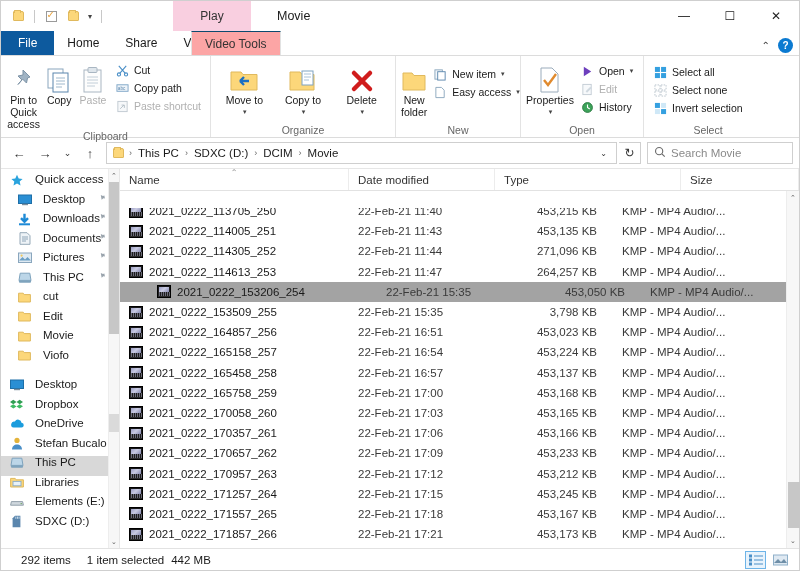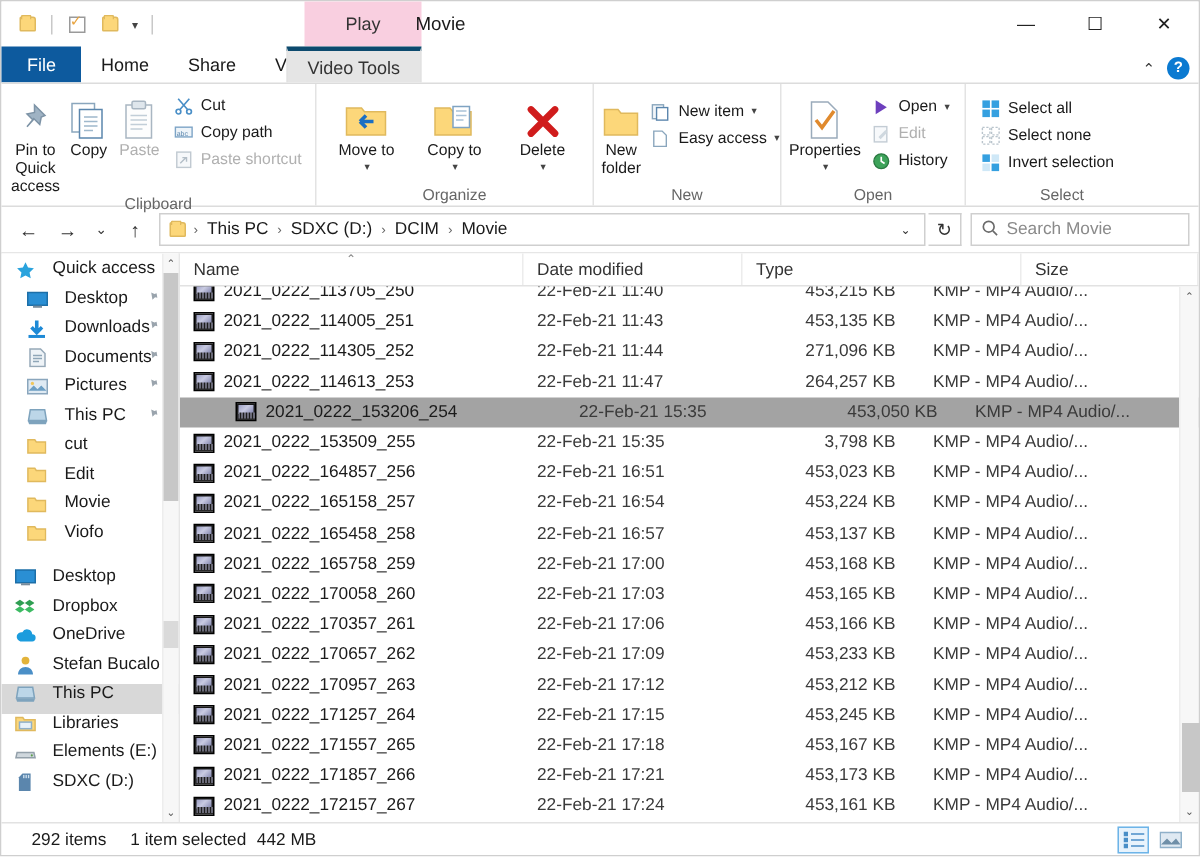--- a/index.html
+++ b/index.html
@@ -48,21 +48,21 @@
     width:11px; height:11px; border:1px solid #9a9a9a; background:#fff;
     position:relative;
   }
   .check-box-glyph::after {
     content:"✓"; position:absolute; left:0px; top:-4px;
     font-size:10px; color:#e8a33d; line-height:13px;
   }
   .qat-caret { font-size:8px; color:#444; padding:0 2px; }
 
   .play-tab {
-    position:absolute; left:202px; top:0;
+    position:absolute; left:172px; top:0;
     width:78px; height:30px;
     background:#f9cfe0;
     display:flex; align-items:center; justify-content:center;
     font-size:12px; color:#333;
   }
   .win-title {
     position:absolute; left:276px; top:0; height:30px;
     display:flex; align-items:center;
     font-size:12.5px; color:#1a1a1a;
   }
@@ -84,22 +84,22 @@
     background:#fff;
   }
   .tab {
     height:24px; padding:0 13px;
     display:flex; align-items:center;
     font-size:12px; color:#1a1a1a;
     background:#fff;
   }
   .tab.file { background:#0d5a9e; color:#fff; padding:0 17px; }
   .tab.contextual {
-    background:#e5e5e5;
-    border-left:1px solid #e2e2e2; border-right:1px solid #e2e2e2; border-top:3px solid #0c4a6e;
+    background:#fca5a5;
+    border-left:1px solid #e2e2e2; border-right:1px solid #e2e2e2; border-top:1px solid #0c4a6e;
     color:#333;
   }
   .ctx-wrap { position:absolute; left:190px; bottom:0; }
   .helpzone {
     position:absolute; right:6px; bottom:2px;
     display:flex; align-items:center; gap:8px;
   }
   .chev-up { font-size:10px; color:#333; }
   .help-circle {
     width:15px; height:15px; border-radius:50%;
@@ -233,21 +233,21 @@
   }
   .colhead .sortmark {
     position:absolute; top:-1px; left:50%; transform:translateX(-50%);
     font-size:8px; color:#888;
   }
   .c-name { width:229px; }
   .c-date { width:146px; }
   .c-size { width:118px; }
   .c-type { flex:1; }
 
-  .rows { flex:1; overflow:hidden; position:relative; }
+  .rows { flex:1; overflow:hidden; position:relative;margin-top:17px; }
   .rowsinner { position:absolute; left:0; top:-7px; right:0; }
   .frow {
     height:20.2px; display:flex; align-items:center;
     font-size:11.5px; color:#1a1a1a;
   }
   .frow.sel { background:#a3a3a3;padding-left:28px; }
   .fname { width:229px; display:flex; align-items:center; gap:6px; padding-left:9px; overflow:hidden; white-space:nowrap; }
   .fdate { width:146px; padding-left:9px; color:#3a3a3a; white-space:nowrap; }
   .fsize { width:118px; padding-right:16px; text-align:right; color:#3a3a3a; white-space:nowrap; }
   .ftype { flex:1; padding-left:9px; color:#3a3a3a; white-space:nowrap; overflow:hidden; }

